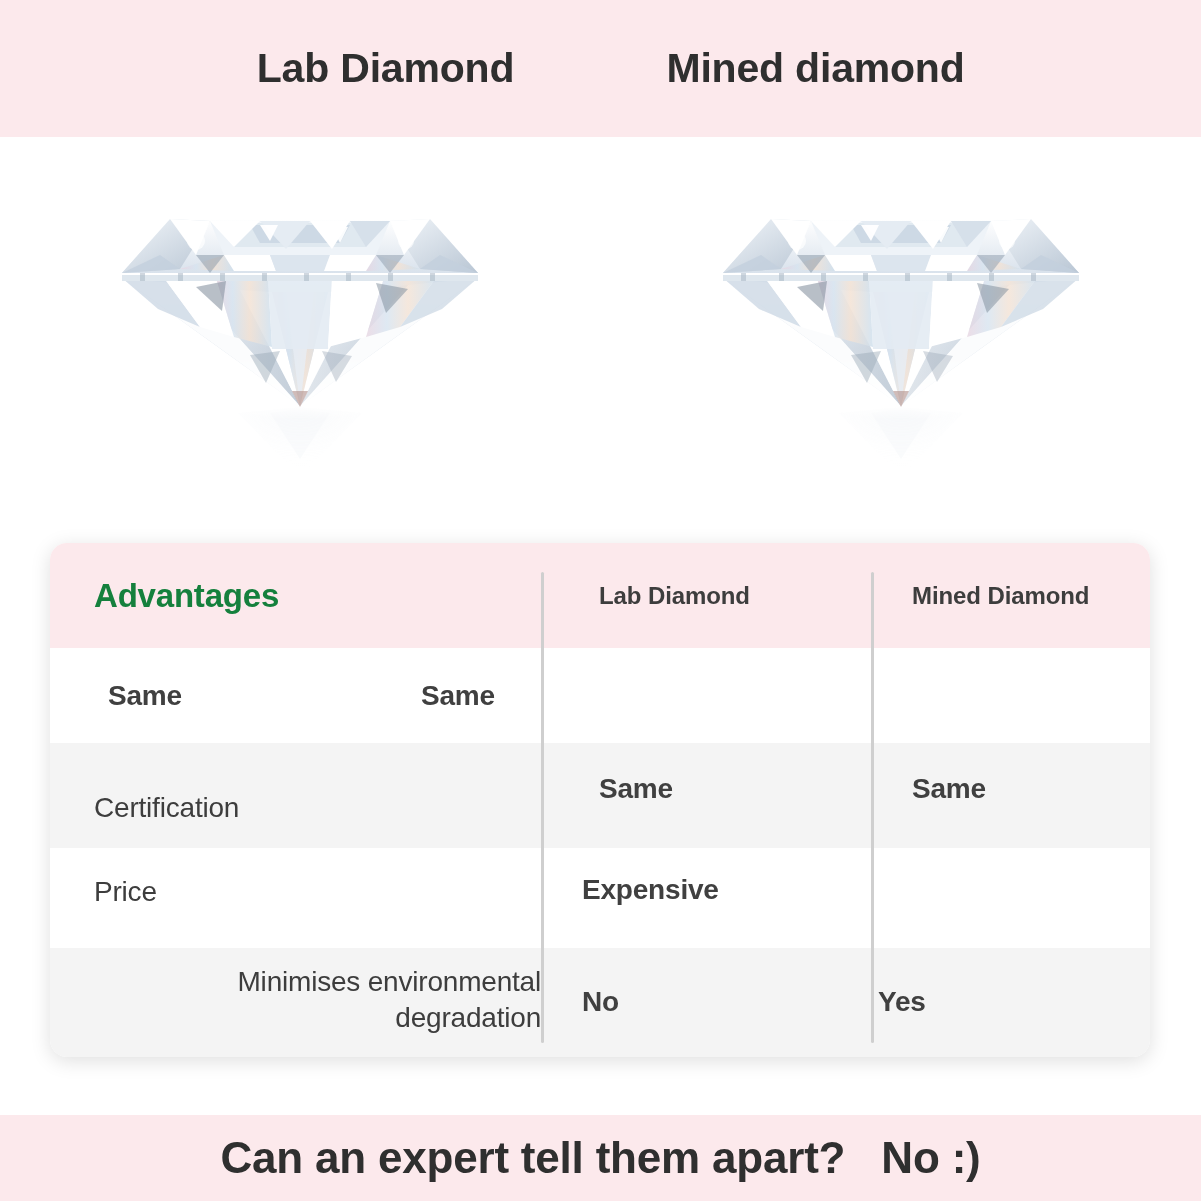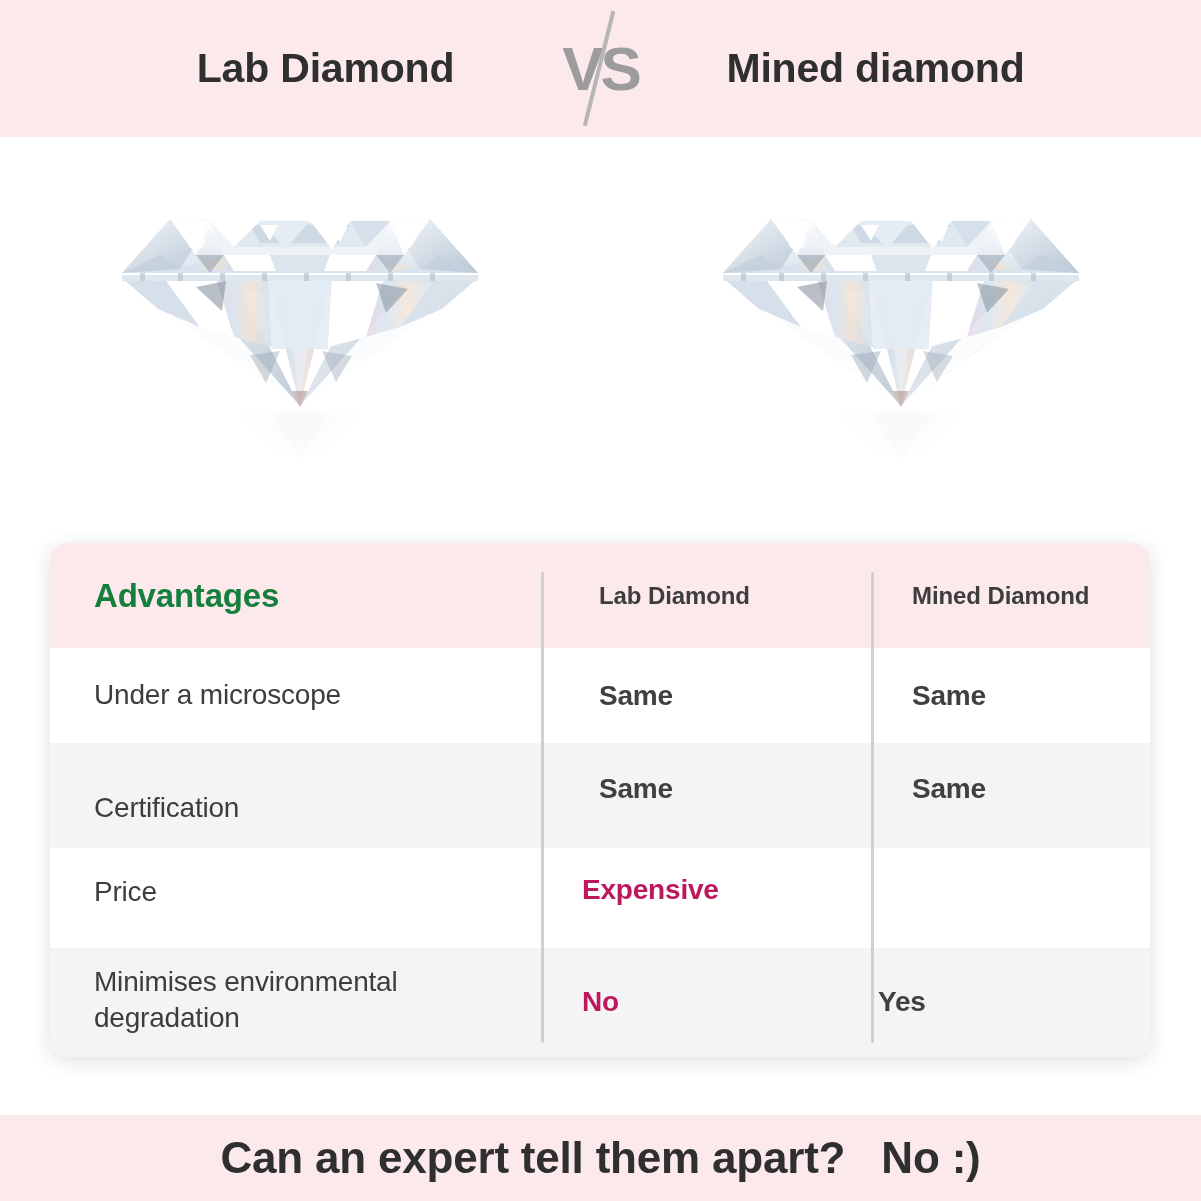--- a/index.html
+++ b/index.html
@@ -113,21 +113,21 @@
   .row {
     display: flex;
     width: 100%;
     position: relative;
   }
 
   .row.header { height: 105px; background: #fce9ec; }
   .row.r1 { height: 95px;  background: #ffffff; }
   .row.r2 { height: 105px; background: #f4f4f4; }
   .row.r3 { height: 100px; background: #ffffff; }
-  .row.r4 { height: 109px; background: #f4f4f4; }
+  .row.r4 { height: 109px; background: #f4f4f4; text-align: right; }
 
   .cell {
     display: flex;
     align-items: center;
   }
 
   .c-feature { width: 491px; padding-left: 44px; }
   .c-lab     { width: 330px; padding-left: 58px; }
   .c-mined   { width: 279px; padding-left: 41px; }
 
@@ -165,21 +165,21 @@
     letter-spacing: -0.2px;
   }
 
   .val {
     font-size: 28px;
     font-weight: bold;
     letter-spacing: -0.2px;
     white-space: nowrap;
   }
   .val.good { color: #404040; }
-  .val.bad  { color: #be185d; }
+  .val.bad  { color: #404040; }
 
   
   .row.r2 .c-feature { align-items: flex-end; padding-bottom: 22px; }
   .row.r2 .c-lab,
   .row.r2 .c-mined   { align-items: flex-start; padding-top: 30px; }
 
   
   .row.r3 .c-feature { align-items: flex-start; padding-top: 26px; }
   .row.r3 .c-lab,
   .row.r3 .c-mined   { align-items: flex-start; padding-top: 26px; }
@@ -211,24 +211,20 @@
   }
 </style>
 </head>
 <body>
 
 <div class="page">
 
   <div class="top-banner">
     <div class="top-title left">Lab Diamond</div>
 
-    <div class="vs-wrap">
-      <span class="vs-slash"></span>
-      <span class="vs-text">VS</span>
-    </div>
 
     <div class="top-title right">Mined diamond</div>
   </div>
 
   <div class="gems">
 
     <div class="gem-cell">
       <svg class="gem-svg" width="400" height="330" viewBox="0 0 400 330">
         <defs>
           <linearGradient id="crownA" x1="0" y1="0" x2="0" y2="1">
@@ -429,23 +425,20 @@
         </div>
         <div class="cell c-lab">
           <span class="hdr-col">Lab Diamond</span>
         </div>
         <div class="cell c-mined">
           <span class="hdr-col">Mined Diamond</span>
         </div>
       </div>
 
       <div class="row r1">
-        <div class="cell c-feature">
-          <span class="feature-text">Under a microscope</span>
-        </div>
         <div class="cell c-lab">
           <span class="val good">Same</span>
         </div>
         <div class="cell c-mined">
           <span class="val good">Same</span>
         </div>
       </div>
 
       <div class="row r2">
         <div class="cell c-feature">

